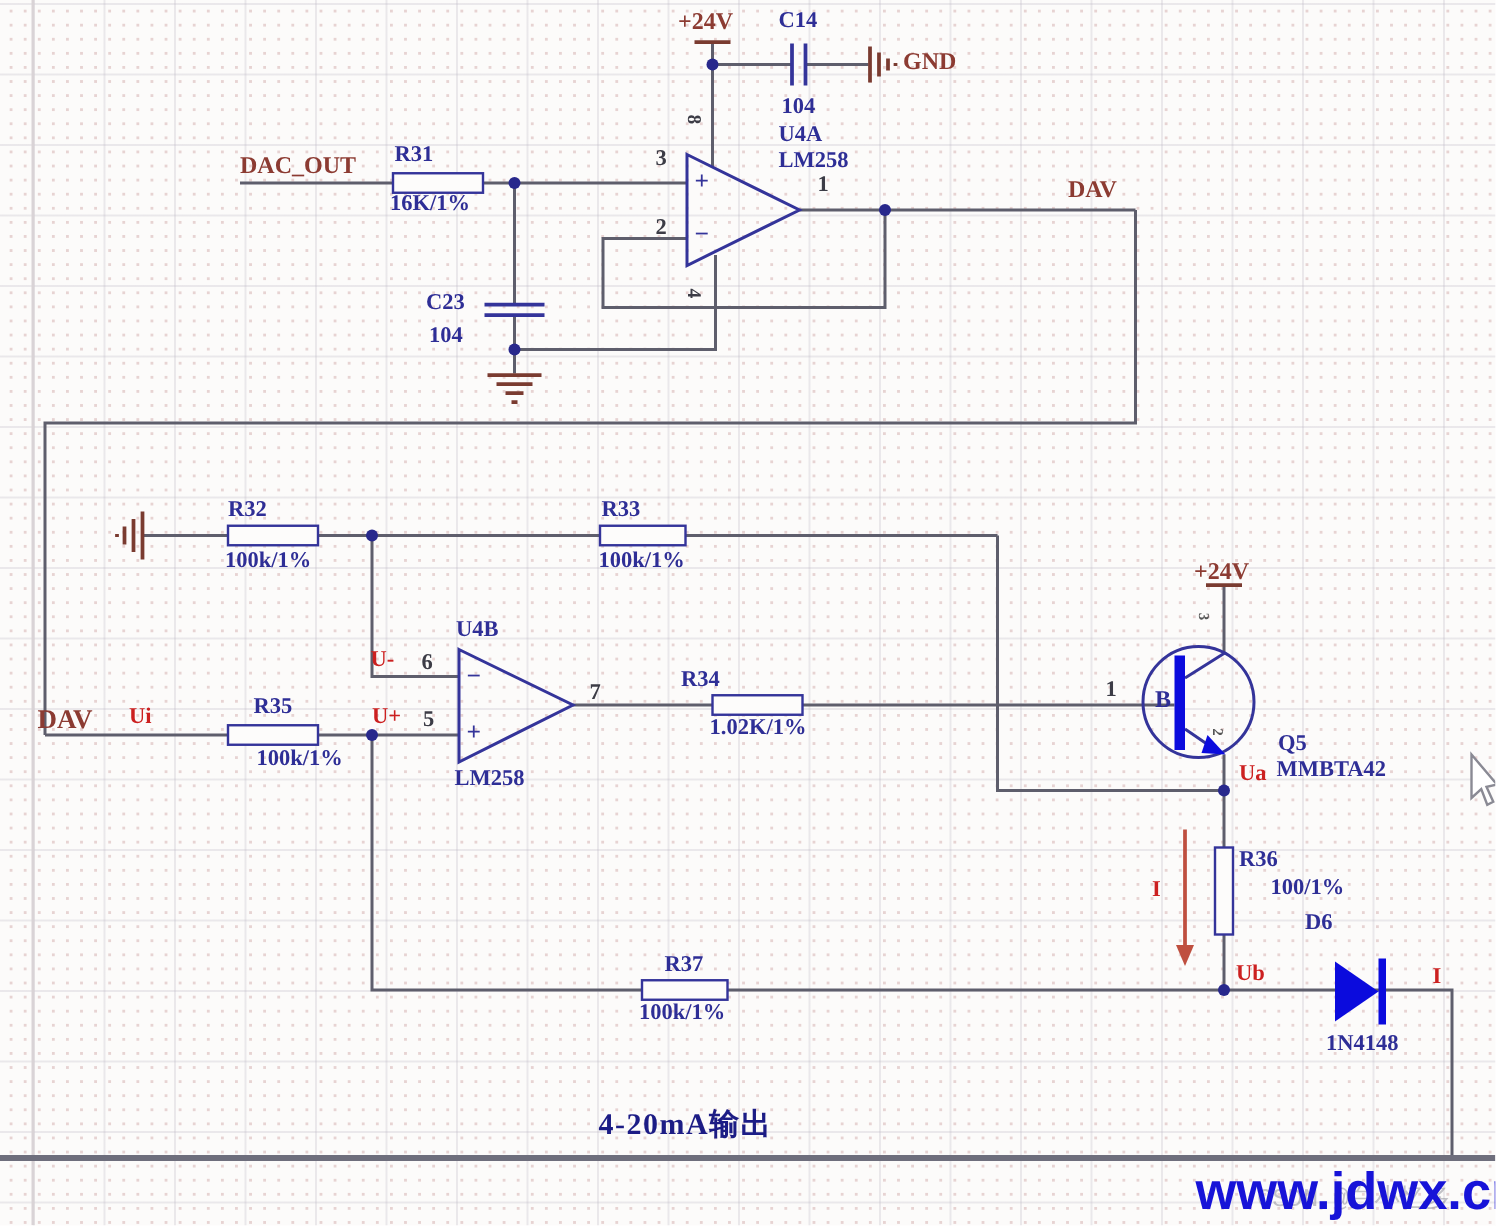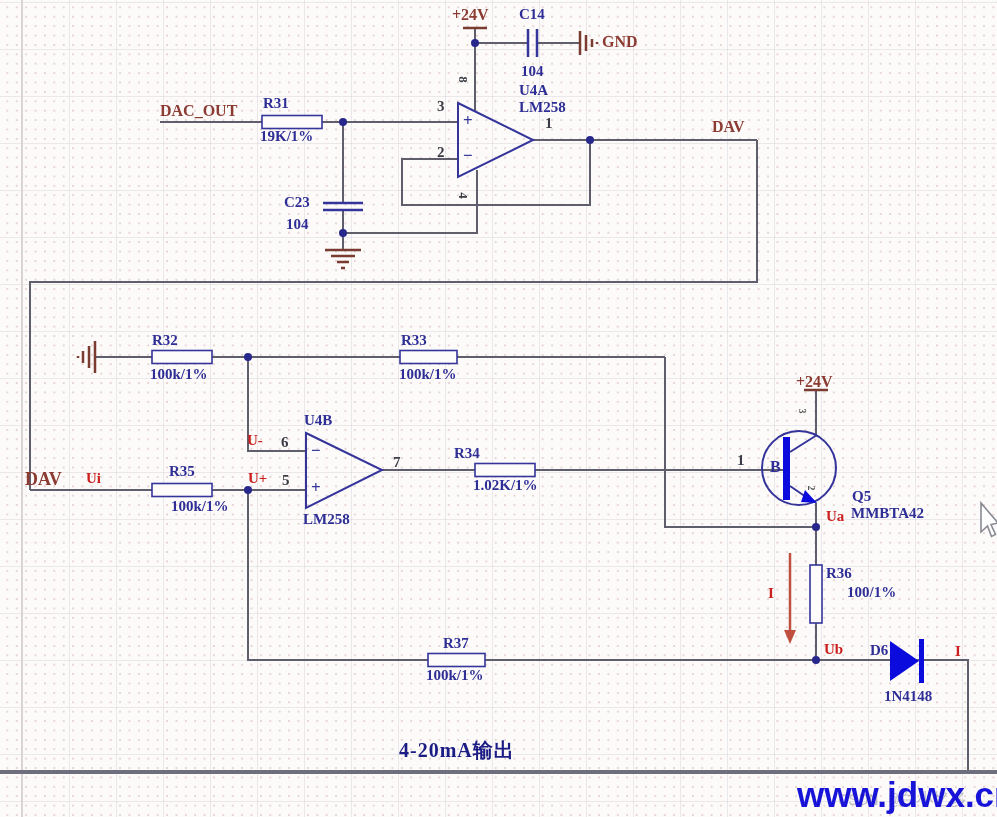--- a/index.html
+++ b/index.html
@@ -114,21 +114,21 @@
       <circle cx="248" cy="490" r="4"></circle>
       <circle cx="816" cy="527" r="4"></circle>
       <circle cx="816" cy="660" r="4"></circle>
     </g>
 
     <polygon points="981,503 981,532 987.5,526 991.5,536.5 995.5,534.5 991,524.5 998,523" fill="#ffffff" stroke="#8a8a94" stroke-width="1.6"></polygon>
   </svg>
 
   <span class="lbl net" style="left:160px;top:103px;">DAC_OUT</span>
   <span class="lbl cmp" style="left:263px;top:96px;">R31</span>
-  <span class="lbl cmp" style="left:260px;top:129px;">19K/1%</span>
+  <span class="lbl cmp" style="left:260px;top:129px;">16K/1%</span>
   <span class="lbl net" style="left:452px;top:7px;">+24V</span>
   <span class="lbl cmp" style="left:519px;top:7px;">C14</span>
   <span class="lbl net" style="left:602px;top:34px;">GND</span>
   <span class="lbl cmp" style="left:521px;top:64px;">104</span>
   <span class="lbl cmp" style="left:519px;top:83px;">U4A</span>
   <span class="lbl cmp" style="left:519px;top:100px;">LM258</span>
   <span class="lbl pin" style="left:437px;top:99px;">3</span>
   <span class="lbl pin" style="left:437px;top:145px;">2</span>
   <span class="lbl pin" style="left:545px;top:116px;">1</span>
   <span class="lbl pin rot" style="left:460px;top:73px;">8</span>
@@ -164,21 +164,21 @@
   <span class="lbl pin tiny" style="left:799px;top:406px;">3</span>
   <span class="lbl pin tiny" style="left:808px;top:483px;">2</span>
   <span class="lbl cmp" style="left:770px;top:459px;font-size:16px;font-weight:bold;">B</span>
   <span class="lbl cmp" style="left:852px;top:489px;">Q5</span>
   <span class="lbl cmp" style="left:851px;top:506px;">MMBTA42</span>
   <span class="lbl sig" style="left:826px;top:509px;">Ua</span>
   <span class="lbl cmp" style="left:826px;top:566px;">R36</span>
   <span class="lbl cmp" style="left:826px;top:585px;margin-left:21px;">100/1%</span>
   <span class="lbl sig" style="left:768px;top:586px;">I</span>
   <span class="lbl sig" style="left:824px;top:642px;">Ub</span>
-  <span class="lbl cmp" style="left:870px;top:643px;font-family:Liberation Serif, serif;">D6</span>
+  <span class="lbl cmp" style="left:870px;top:608px;font-family:Liberation Serif, serif;">D6</span>
   <span class="lbl cmp" style="left:884px;top:689px;">1N4148</span>
   <span class="lbl sig" style="left:955px;top:644px;">I</span>
   <span class="lbl cmp" style="left:429px;top:636px;margin-left:14px;">R37</span>
   <span class="lbl cmp" style="left:426px;top:668px;">100k/1%</span>
 
   <span class="lbl caption" style="left:399px;top:740px;">4-20mA输出</span>
   <span class="lbl wm-csdn" style="left:838px;top:792px;">CSDN @白小忆多</span>
   <span class="lbl wm-site" style="left:797px;top:777px;">www.jdwx.cn</span>
 
 </div>

